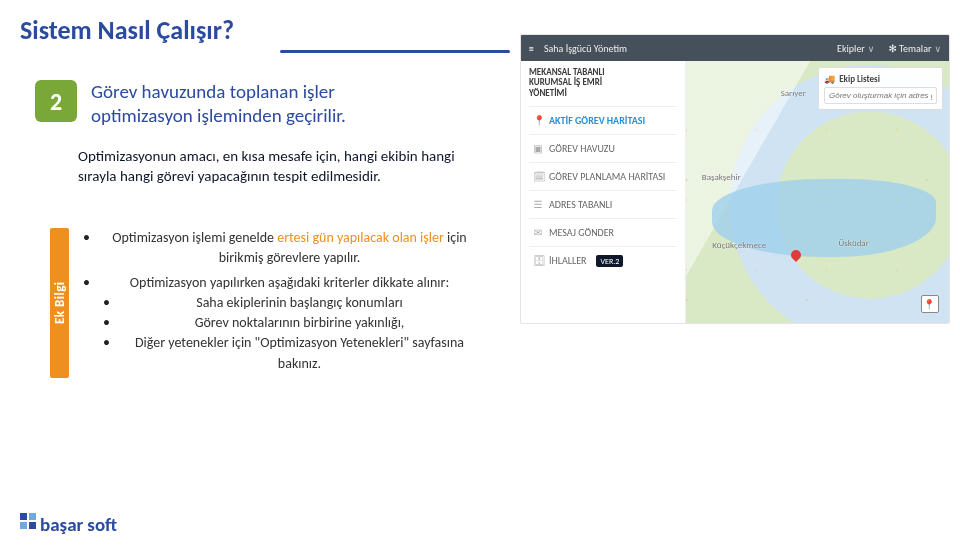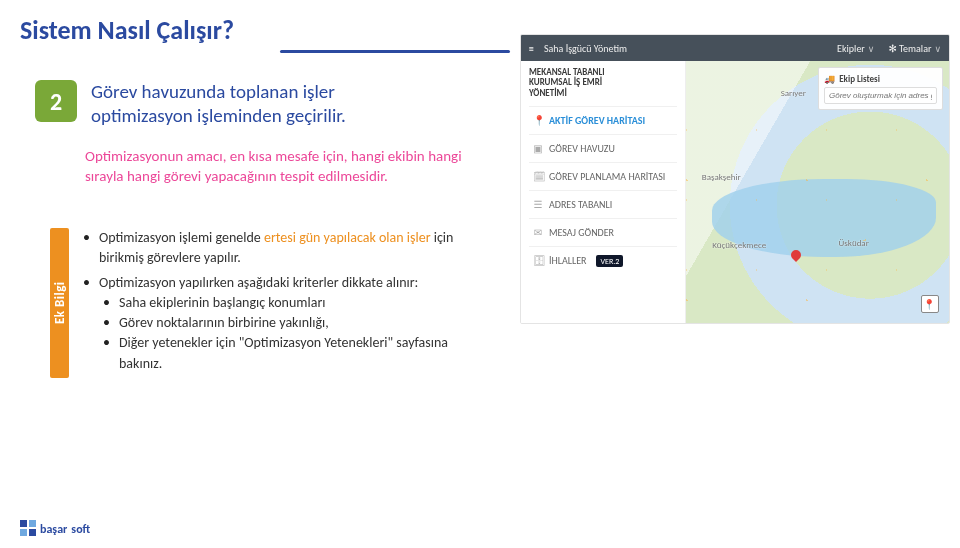--- a/index.html
+++ b/index.html
@@ -25,32 +25,32 @@
 
   .step-row { position: absolute; top: 80px; left: 35px; width: 450px; display:flex; gap:14px; }
   .step-box {
     width: 42px; height: 42px; background: #7aa838; border-radius: 6px;
     color: #fff; font-weight: 700; font-size: 24px;
     display:flex; align-items:center; justify-content:center; flex:0 0 auto;
   }
   .step-text { font-size: 19px; color: #2b4aa0; line-height: 1.25; }
 
   .para {
-    position: absolute; top: 146px; left: 85px; width: 400px;
-    font-size: 15px; color: #ec4899; line-height: 1.35;
+    position: absolute; top: 146px; left: 78px; width: 400px;
+    font-size: 15px; color: #0f172a; line-height: 1.35;
   }
 
   .ek-row { position: absolute; top: 228px; left: 50px; width: 430px; display:flex; }
   .ek-tag {
     background: #ed9020; color: #fff; font-size: 13px; font-weight:600;
     writing-mode: vertical-rl; transform: rotate(180deg);
     padding: 4px 2px; border-radius: 2px; letter-spacing: .5px;
     display:flex; align-items:center; justify-content:center; height: 150px;
   }
-  .ek-list { margin-left: 14px; font-size: 14px; color: #333; line-height: 1.45; }
+  .ek-list { margin-left: 14px; font-size: 14px; color: #333; line-height: 1.45; text-align: center; }
   .ek-list ul { list-style: none; }
   .ek-list > ul > li { position: relative; padding-left: 16px; margin-bottom: 4px; }
   .ek-list > ul > li::before { content: "•"; position: absolute; left: 0; color: #222; }
   .ek-list ul ul { margin-left: 4px; }
   .ek-list ul ul li { position: relative; padding-left: 16px; }
   .ek-list ul ul li::before { content: "•"; position: absolute; left: 0; color: #222; }
   .hl { color: #ed9020; }
 
   
   .mock {
@@ -114,22 +114,22 @@
     font-style:italic; color:#999; background:#fff;
   }
   .map-zoom{position:absolute; top:6px; left:170px;}
   .zbtn{width:16px;height:16px;background:#fff;border:1px solid #ccc;display:flex;align-items:center;justify-content:center;font-size:11px;color:#666;}
   .map-lbl{position:absolute;font-size:9px;color:#777;text-shadow:0 0 2px #fff;}
   .marker-a{position:absolute;right:10px;bottom:10px;width:18px;height:18px;border:1px solid #888;background:#fff;border-radius:2px;display:flex;align-items:center;justify-content:center;color:#e06; font-weight:700;}
   .pin{position:absolute;width:10px;height:10px;background:#e03b3b;border-radius:50% 50% 50% 0;transform:rotate(-45deg);}
 
   .logo {
     position: absolute; left: 20px; bottom: 12px;
-    display:flex; align-items:flex-end; gap:4px;
-    color:#2b4aa0; font-weight:700; font-size:12px;
+    display:flex; align-items:flex-start; gap:4px;
+    color:#2b4aa0; font-weight:700; font-size:19px;
   }
   .logo .sq{
     width:16px;height:16px;position:relative;
   }
   .logo .sq span{
     position:absolute;width:7px;height:7px;background:#2b4aa0;
   }
   .logo .sq span:nth-child(1){top:0;left:0}
   .logo .sq span:nth-child(2){top:0;right:0;background:#6fa9e0}
   .logo .sq span:nth-child(3){bottom:0;left:0;background:#6fa9e0}

